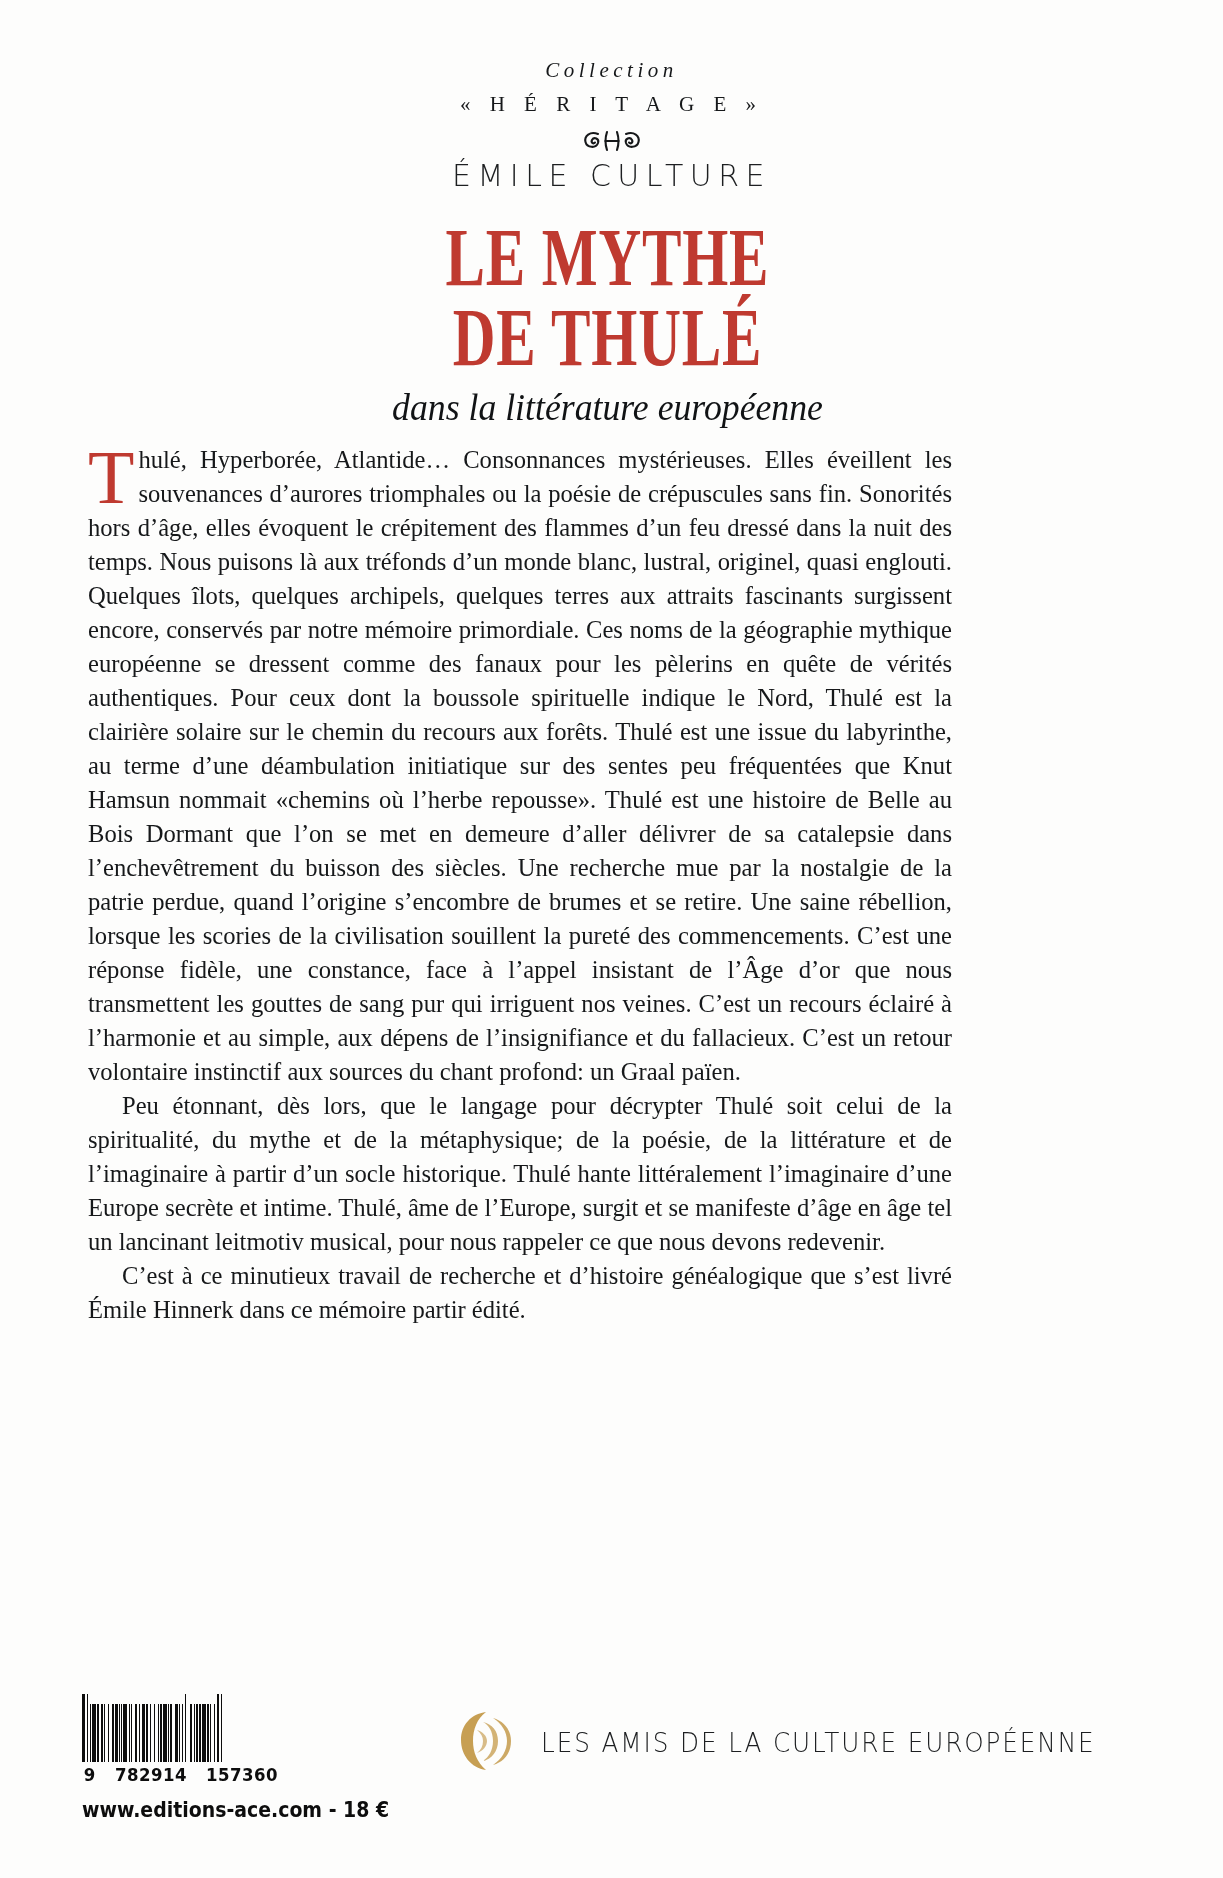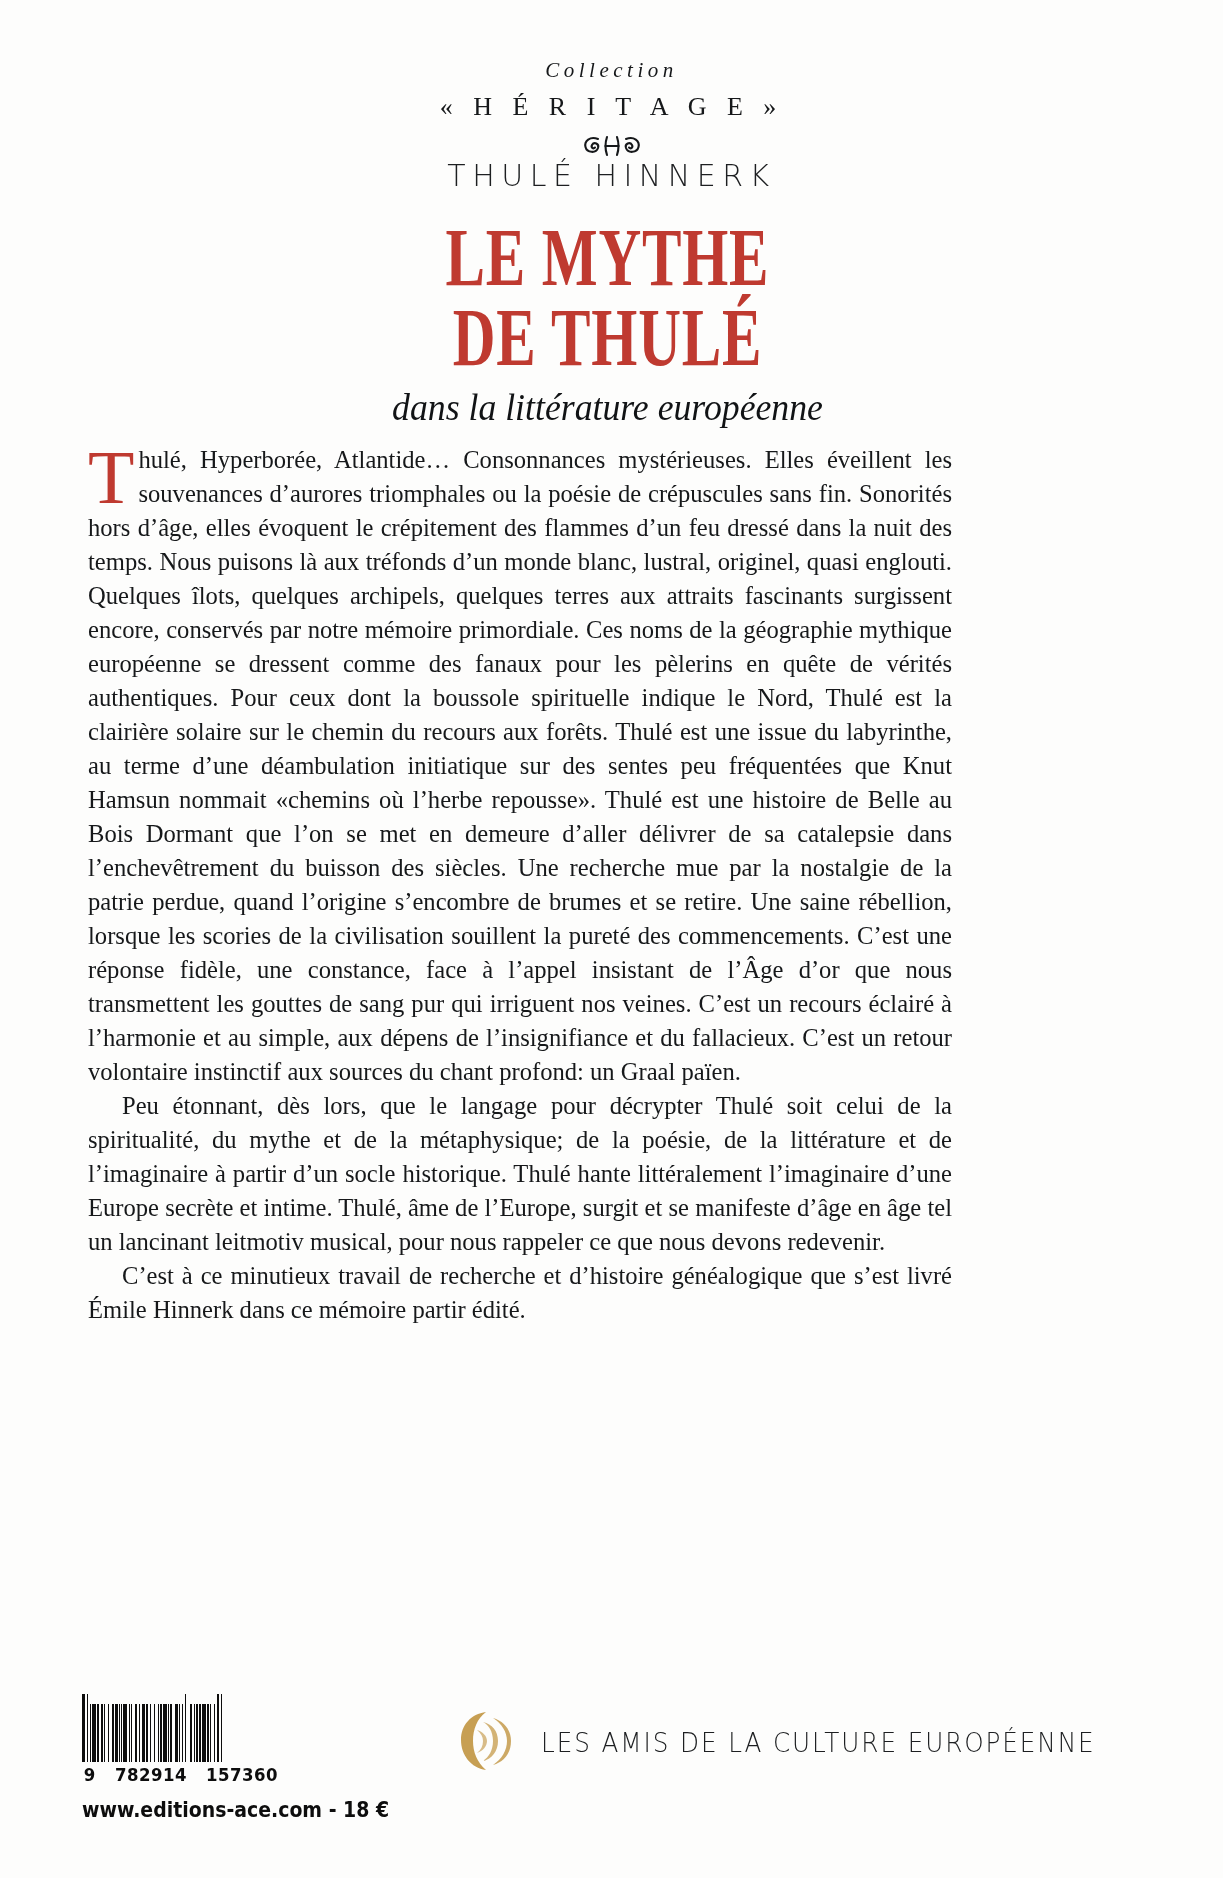--- a/index.html
+++ b/index.html
@@ -33,21 +33,21 @@
   .collection-word {
     font-family: "Liberation Serif", serif;
     font-style: italic;
     font-size: 21px;
     letter-spacing: 4.5px;
     color: #16181a;
   }
   .collection-name {
     margin-top: 9px;
     font-family: "Liberation Serif", serif;
-    font-size: 26px;
+    font-size: 21px;
     letter-spacing: 7px;
     color: #16181a;
     font-weight: 400;
   }
   .ornament {
     margin-top: 9px;
     height: 30px;
     display: flex;
     justify-content: center;
     align-items: center;
@@ -214,21 +214,21 @@
           <path d="M17 7 C 9 4, 3 9, 4.5 15 C 6 21, 15 21.5, 17 16 C 18.5 11.5, 13 9.5, 11 13 C 9.7 15.3, 12.2 17.4, 14 15.6"></path>
           <path d="M45 7 C 53 4, 59 9, 57.5 15 C 56 21, 47 21.5, 45 16 C 43.5 11.5, 49 9.5, 51 13 C 52.3 15.3, 49.8 17.4, 48 15.6"></path>
           <path d="M26 5 C 24 11, 24 17, 26 23"></path>
           <path d="M36 5 C 38 11, 38 17, 36 23"></path>
           <path d="M24.5 14 L 37.5 14"></path>
         </g>
       </svg>
     </div>
   </div>
 
-  <div class="author">THULÉ HINNERK</div>
+  <div class="author">ÉMILE CULTURE</div>
 
   <div class="title-block">
     <div class="title-line">LE MYTHE</div>
     <div class="title-line second">DE THULÉ</div>
     <div class="subtitle">dans la littérature européenne</div>
   </div>
 
   <div class="blurb">
     <p class="first">Thulé, Hyperborée, Atlantide… Consonnances mystérieuses. Elles éveillent les souvenances d’aurores triomphales ou la poésie de crépuscules sans fin. Sonorités hors d’âge, elles évoquent le crépitement des flammes d’un feu dressé dans la nuit des temps. Nous puisons là aux tréfonds d’un monde blanc, lustral, originel, quasi englouti. Quelques îlots, quelques archipels, quelques terres aux attraits fascinants surgissent encore, conservés par notre mémoire primordiale. Ces noms de la géographie mythique européenne se dressent comme des fanaux pour les pèlerins en quête de vérités authentiques. Pour ceux dont la boussole spirituelle indique le Nord, Thulé est la clairière solaire sur le chemin du recours aux forêts. Thulé est une issue du labyrinthe, au terme d’une déambulation initiatique sur des sentes peu fréquentées que Knut Hamsun nommait «chemins où l’herbe repousse». Thulé est une histoire de Belle au Bois Dormant que l’on se met en demeure d’aller délivrer de sa catalepsie dans l’enchevêtrement du buisson des siècles. Une recherche mue par la nostalgie de la patrie perdue, quand l’origine s’encombre de brumes et se retire. Une saine rébellion, lorsque les scories de la civilisation souillent la pureté des commencements. C’est une réponse fidèle, une constance, face à l’appel insistant de l’Âge d’or que nous transmettent les gouttes de sang pur qui irriguent nos veines. C’est un recours éclairé à l’harmonie et au simple, aux dépens de l’insignifiance et du fallacieux. C’est un retour volontaire instinctif aux sources du chant profond: un Graal païen.</p>
     <p>Peu étonnant, dès lors, que le langage pour décrypter Thulé soit celui de la spiritualité, du mythe et de la métaphysique; de la poésie, de la littérature et de l’imaginaire à partir d’un socle historique. Thulé hante littéralement l’imaginaire d’une Europe secrète et intime. Thulé, âme de l’Europe, surgit et se manifeste d’âge en âge tel un lancinant leitmotiv musical, pour nous rappeler ce que nous devons redevenir.</p>

